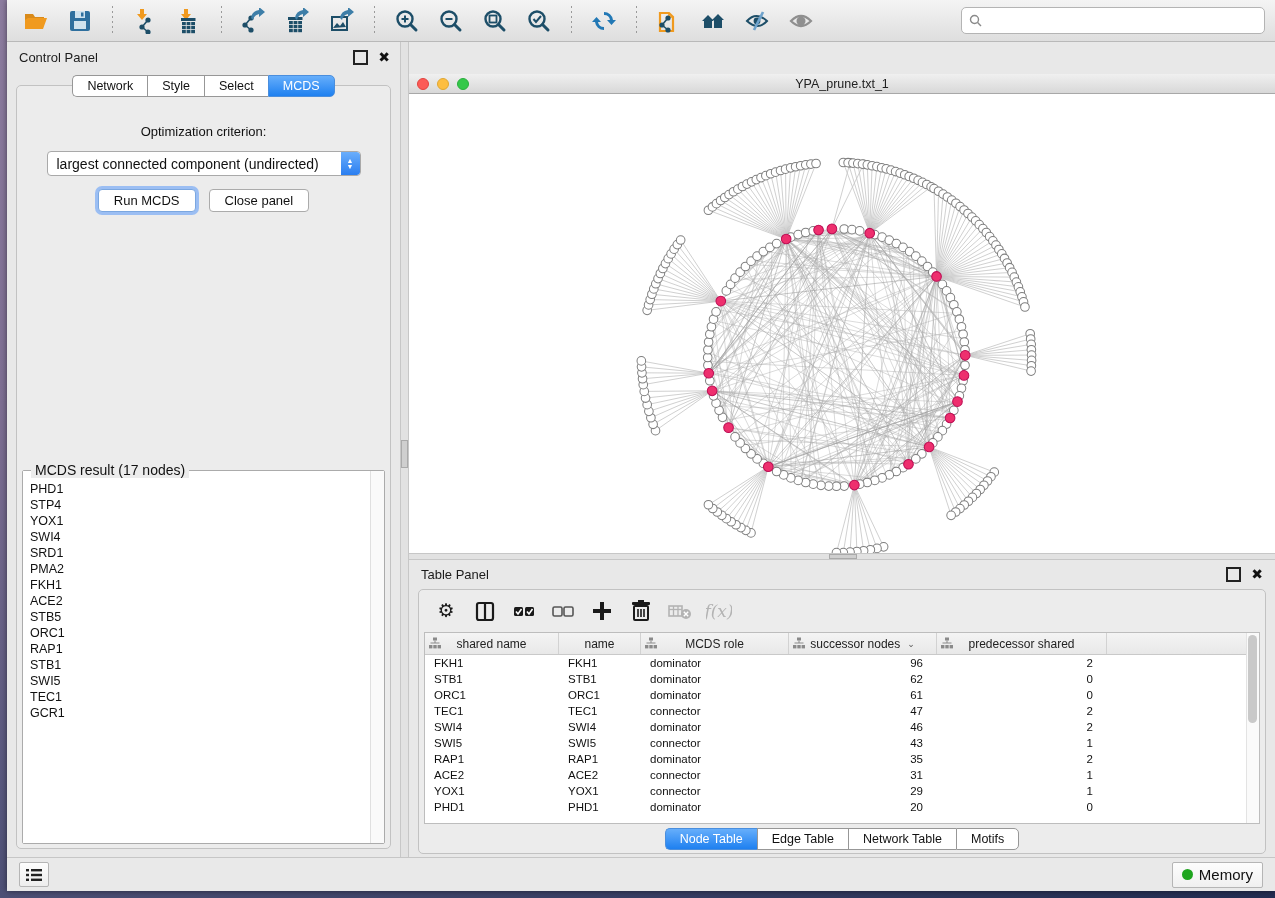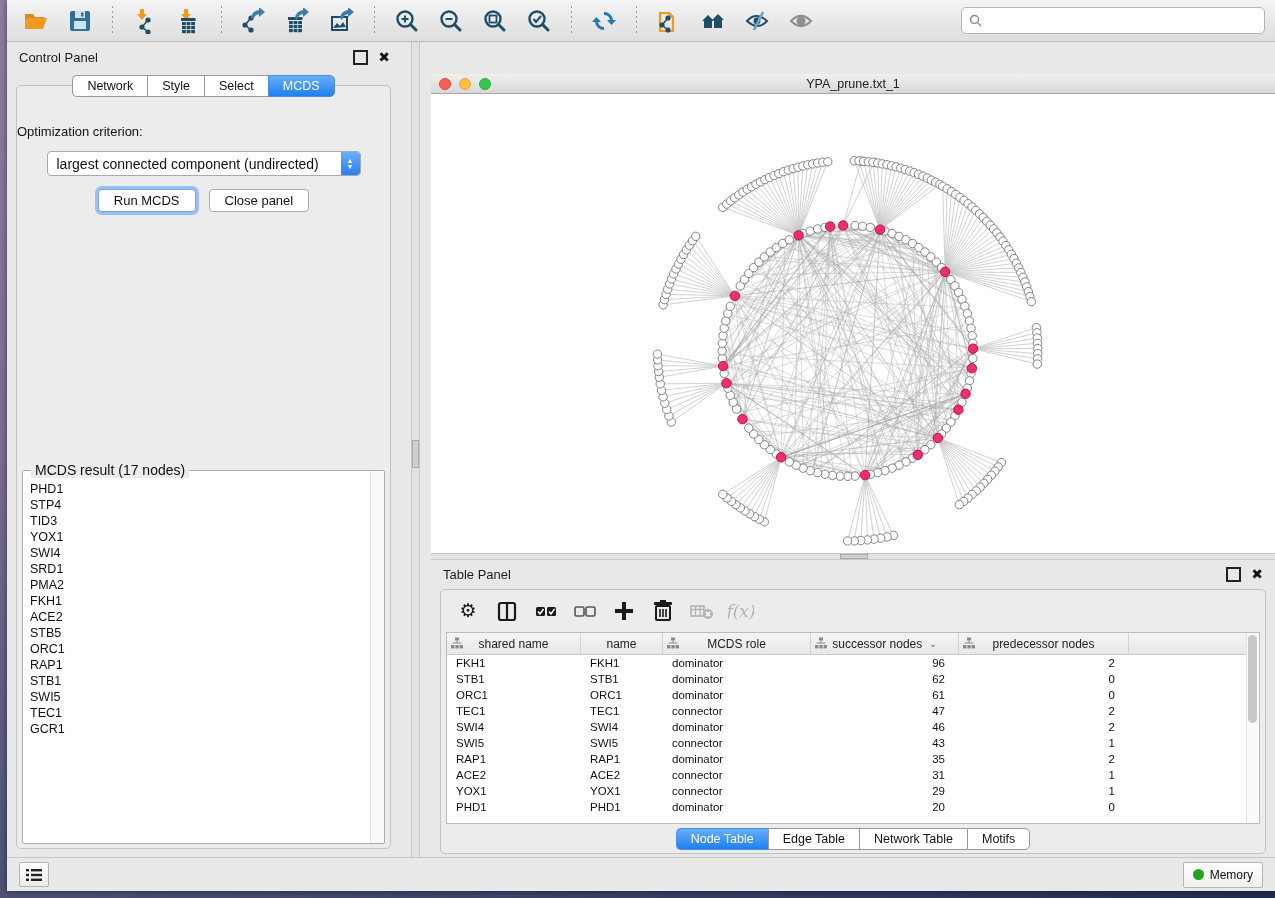--- a/index.html
+++ b/index.html
@@ -25,39 +25,39 @@
     background-size:1px 5px;background-repeat:repeat-y;}
   .tb-btn{width:38px;height:32px;display:flex;align-items:center;justify-content:center;border-radius:4px;}
   .tb-btn svg{display:block;}
   .search-wrap{margin-left:auto;display:flex;align-items:center;}
   .search-box{
     width:288px;height:25px;background:#fff;border:1px solid #b4b4b4;border-radius:5px;
     display:flex;align-items:center;padding:0 7px;gap:5px;
   }
   .search-box input{border:none;outline:none;flex:1;font-size:13px;background:transparent;}
   
-  .main{flex:1;display:flex;min-height:0;gap:11px;}
+  .main{flex:1;display:flex;min-height:0;}
   
   .control-panel{width:393px;flex:0 0 393px;display:flex;flex-direction:column;background:#e8e8e8;min-height:0;}
   .cp-header{height:27px;display:flex;align-items:center;padding:2px 10px 0 12px;font-size:13px;color:#1c1c1c;}
   .win-ctrls{margin-left:auto;display:flex;gap:10px;align-items:center;}
   .float-box{width:11px;height:11px;border:2px solid #222;}
   .close-x{font-size:14px;font-weight:bold;color:#111;line-height:11px;}
   .cp-tabs{display:flex;justify-content:center;margin-top:4px;position:relative;z-index:2;}
   .seg-tab{
     font-size:12.5px;padding:3px 14px;background:#fff;border:1px solid #979797;border-right:none;color:#111;
   }
   .seg-tab:first-child{border-radius:5px 0 0 5px;}
   .seg-tab:last-child{border-radius:0 5px 5px 0;border-right:1px solid #979797;}
   .seg-tab.active{background:linear-gradient(#66aefb,#1e80f0);color:#fff;border-color:#4a8edd;}
   .cp-content{
     flex:1;margin:-12px 9px 8px 9px;padding-top:12px;border:1px solid #c2c2c2;border-radius:5px;
     background:#ececec;display:flex;flex-direction:column;min-height:0;
   }
-  .opt-label{font-size:13px;margin-top:26px;color:#111;}
+  .opt-label{text-align:center;font-size:13px;margin-top:26px;color:#111;}
   .combo{
     margin:12px auto 0 auto;width:312px;height:23px;background:#fff;border:1px solid #a9a9a9;border-radius:4px;
     display:flex;align-items:center;overflow:hidden;
   }
   .combo-value{flex:1;font-size:14px;padding:0 9px;color:#111;white-space:nowrap;}
   .combo-stepper{
     width:19px;height:23px;background:linear-gradient(#6aaefc,#2a7ef0);display:flex;flex-direction:column;
     align-items:center;justify-content:center;color:#fff;font-size:7px;line-height:6px;border-radius:0 3px 3px 0;
   }
   .btn-row{display:flex;justify-content:center;gap:13px;margin-top:13px;}
@@ -110,21 +110,21 @@
   .trow{display:flex;height:16px;align-items:center;}
   .td{font-size:11.5px;color:#111;box-sizing:border-box;white-space:nowrap;overflow:hidden;}
   .td.txt{padding-left:9px;text-align:left;}
   .td.num{padding-right:14px;text-align:right;}
   .tscroll{width:12px;flex:0 0 12px;background:#fafafa;border-left:1px solid #e3e3e3;position:relative;}
   .tscroll .thumb{position:absolute;top:2px;left:1px;width:9px;height:88px;background:#c9c9c9;border-radius:5px;}
   .tp-tabs{height:29px;flex:0 0 29px;display:flex;justify-content:center;align-items:center;}
   
   .status-bar{height:33px;flex:0 0 33px;background:#e9e9e9;border-top:1px solid #c6c6c6;display:flex;align-items:center;padding:0 12px;}
   .list-btn{width:28px;height:23px;border:1px solid #b5b5b5;background:linear-gradient(#fdfdfd,#ededed);display:flex;align-items:center;justify-content:center;border-radius:2px;}
-  .mem-btn{margin-left:auto;height:24px;border:1px solid #b5b5b5;background:linear-gradient(#fdfdfd,#f0f0f0);display:flex;align-items:center;gap:6px;padding:0 9px;font-size:12px;color:#111;border-radius:2px;}
+  .mem-btn{margin-left:auto;height:24px;border:1px solid #b5b5b5;background:linear-gradient(#fdfdfd,#f0f0f0);display:flex;align-items:center;gap:6px;padding:0 9px;font-size:15px;color:#111;border-radius:2px;}
   .mem-dot{width:11px;height:11px;border-radius:50%;background:#1fa51f;}
 </style>
 </head>
 <body>
 
 <div class="window">
 
   <div class="toolbar" id="main-toolbar">
 
     <div class="tb-group">
@@ -319,21 +319,20 @@
         <div class="btn-row">
           <button class="push-btn focused">Run MCDS</button>
           <button class="push-btn">Close panel</button>
         </div>
         <div class="cp-spacer"></div>
         <div class="groupbox">
           <span class="groupbox-label">MCDS result (17 nodes)</span>
           <div class="mcds-list" id="mcds-list">
               <div class="mcds-item">PHD1</div>
               <div class="mcds-item">STP4</div>
-              <div class="mcds-item">TID3</div>
               <div class="mcds-item">YOX1</div>
               <div class="mcds-item">SWI4</div>
               <div class="mcds-item">SRD1</div>
               <div class="mcds-item">PMA2</div>
               <div class="mcds-item">FKH1</div>
               <div class="mcds-item">ACE2</div>
               <div class="mcds-item">STB5</div>
               <div class="mcds-item">ORC1</div>
               <div class="mcds-item">RAP1</div>
               <div class="mcds-item">STB1</div>
@@ -1137,21 +1136,21 @@
                   </div>
                   <div class="th" style="width: 170px; flex: 0 0 170px;">
                     <svg class="h-icon" width="12" height="12" viewBox="0 0 12 12">
                       <rect x="4" y="0.5" width="4" height="3" fill="#8a8a8a"></rect>
                       <line x1="6" y1="3.5" x2="6" y2="6" stroke="#8a8a8a" stroke-width="1"></line>
                       <line x1="1.5" y1="6" x2="10.5" y2="6" stroke="#8a8a8a" stroke-width="1"></line>
                       <rect x="0" y="8" width="3.4" height="3.4" fill="#8a8a8a"></rect>
                       <rect x="4.3" y="8" width="3.4" height="3.4" fill="#8a8a8a"></rect>
                       <rect x="8.6" y="8" width="3.4" height="3.4" fill="#8a8a8a"></rect>
                     </svg>
-                    <span>predecessor nodes</span>
+                    <span>predecessor shared</span>
                   </div>
                 </div>
               <div id="tbody">
                   <div class="trow">
                     <div class="td txt" style="width: 134px; flex: 0 0 134px;">FKH1</div>
                     <div class="td txt" style="width: 82px; flex: 0 0 82px;">FKH1</div>
                     <div class="td txt" style="width: 148px; flex: 0 0 148px;">dominator</div>
                     <div class="td num" style="width: 148px; flex: 0 0 148px;">96</div>
                     <div class="td num" style="width: 170px; flex: 0 0 170px;">2</div>
                   </div>

